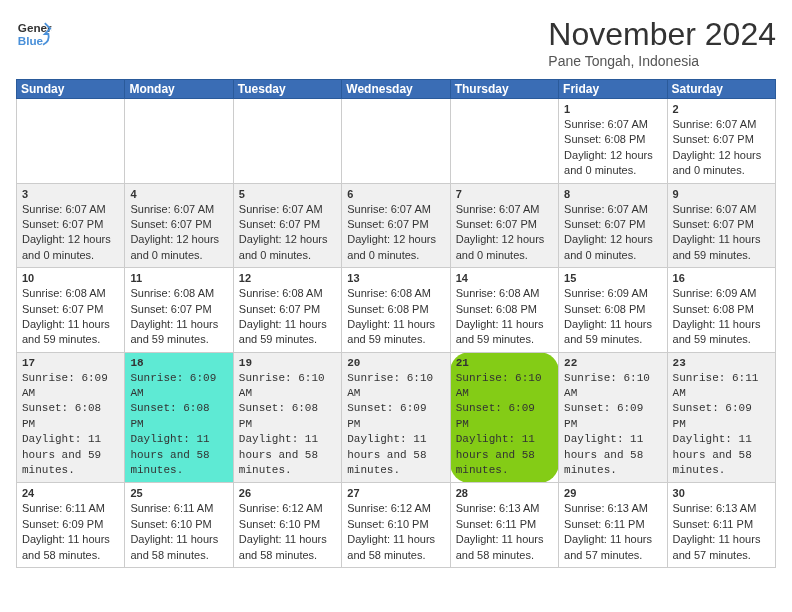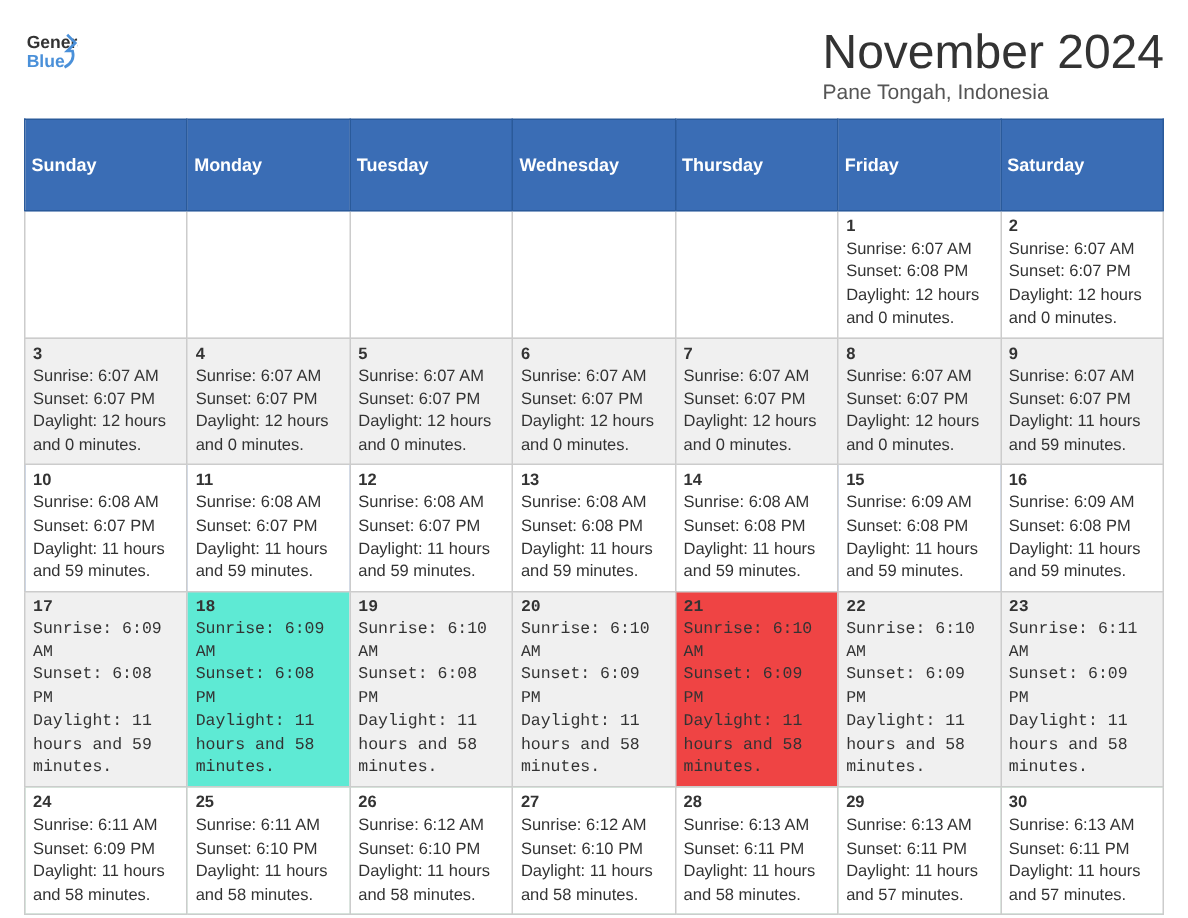--- a/index.html
+++ b/index.html
@@ -39,21 +39,21 @@
     .calendar {
       width: 100%;
       border-collapse: collapse;
       border: 1px solid #ccc;
     }
     .calendar th {
       background-color: #3a6db5;
       color: #fff;
       font-size: 12px;
       font-weight: bold;
-      padding: 23px 4px;
+      padding: 2px 4px;
       text-align: left;
       border: 1px solid #2a5a9a;
     }
     .calendar td {
       vertical-align: top;
       border: 1px solid #ccc;
       padding: 4px 5px;
       width: 108px;
       min-height: 80px;
       font-size: 10px;
@@ -196,21 +196,21 @@
           <div class="day-info">Sunrise: 6:09 AM<br>Sunset: 6:08 PM<br>Daylight: 11 hours and 58 minutes.</div>
         </td>
         <td style="background: rgb(240, 240, 240);">
           <span class="day-num">19</span>
           <div class="day-info">Sunrise: 6:10 AM<br>Sunset: 6:08 PM<br>Daylight: 11 hours and 58 minutes.</div>
         </td>
         <td style="background: rgb(240, 240, 240); margin-top: 21px;">
           <span class="day-num">20</span>
           <div class="day-info">Sunrise: 6:10 AM<br>Sunset: 6:09 PM<br>Daylight: 11 hours and 58 minutes.</div>
         </td>
-        <td style="background: #ef4444;">
+        <td style="background: #84cc16; border-radius: 20px;">
           <span class="day-num">21</span>
           <div class="day-info">Sunrise: 6:10 AM<br>Sunset: 6:09 PM<br>Daylight: 11 hours and 58 minutes.</div>
         </td>
         <td style="background: rgb(240, 240, 240);">
           <span class="day-num">22</span>
           <div class="day-info">Sunrise: 6:10 AM<br>Sunset: 6:09 PM<br>Daylight: 11 hours and 58 minutes.</div>
         </td>
         <td style="background: rgb(240, 240, 240);">
           <span class="day-num">23</span>
           <div class="day-info">Sunrise: 6:11 AM<br>Sunset: 6:09 PM<br>Daylight: 11 hours and 58 minutes.</div>

